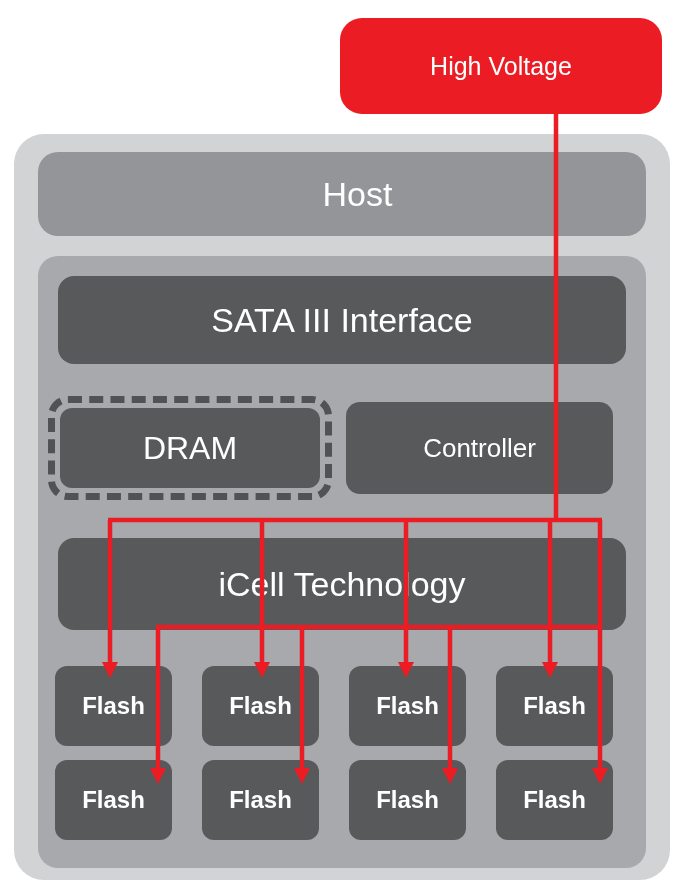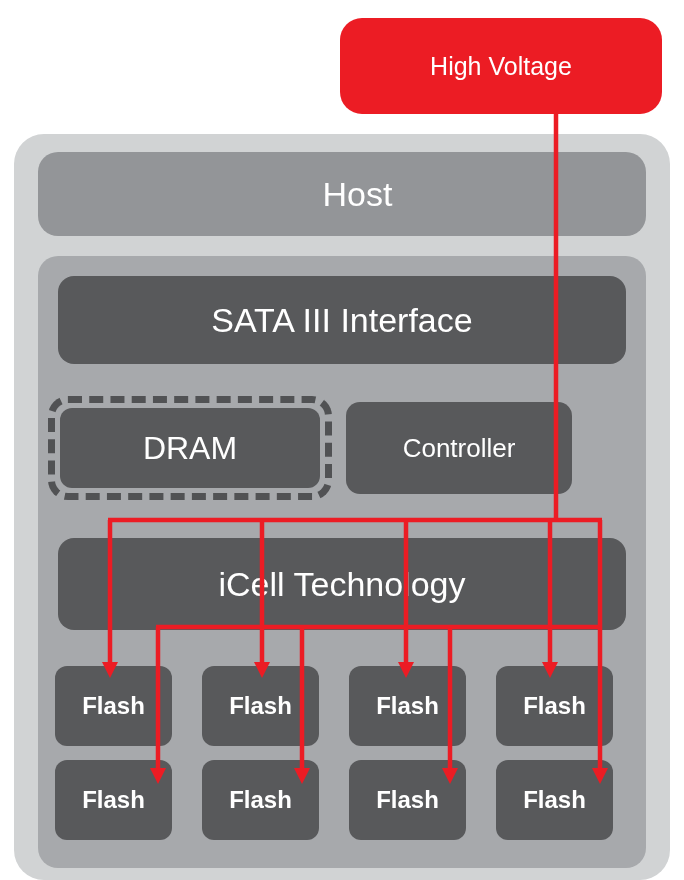--- a/index.html
+++ b/index.html
@@ -8,21 +8,21 @@
   .canvas { position: relative; width: 684px; height: 880px; background: #ffffff; overflow: hidden; margin-top: 8px; }
   .abs { position: absolute; display: flex; align-items: center; justify-content: center; color: #ffffff; }
 
   .hv-box      { left: 340px; top: 10px;  width: 322px; height: 96px;  background: #EC1C24; border-radius: 22px; font-size: 25px; }
   .outer-panel { left: 14px;  top: 126px; width: 656px; height: 746px; background: #D1D3D4; border-radius: 30px; }
   .host-bar    { left: 38px;  top: 144px; width: 608px; height: 84px;  background: #939598; border-radius: 20px; font-size: 34px; padding-left: 31px; }
   .inner-panel { left: 38px;  top: 248px; width: 608px; height: 612px; background: #A7A9AC; border-radius: 20px; }
   .sata-bar    { left: 58px;  top: 268px; width: 568px; height: 88px;  background: #58595B; border-radius: 16px; font-size: 34px; }
   .dram-chip   { left: 48px;  top: 388px; width: 284px; height: 104px; border: 7px dashed #515254; border-radius: 20px; padding: 5px; background: transparent; }
   .dram-inner  { width: 100%; height: 100%; background: #58595B; border-radius: 12px; display: flex; align-items: center; justify-content: center; color: #fff; font-size: 32px; }
-  .controller  { left: 346px; top: 394px; width: 226px; height: 92px;  background: #58595B; border-radius: 14px; font-size: 26px; }
+  .controller  { left: 346px; top: 394px; width: 267px; height: 92px;  background: #58595B; border-radius: 14px; font-size: 26px; }
   .icell-bar   { left: 58px;  top: 530px; width: 568px; height: 92px;  background: #58595B; border-radius: 16px; font-size: 34px; }
 
   .flash { width: 117px; height: 80px; background: #58595B; border-radius: 12px; font-size: 24px; font-weight: bold; }
   .fr1 { top: 658px; } .fr2 { top: 752px; }
   .fc1 { left: 55px; } .fc2 { left: 202px; } .fc3 { left: 349px; } .fc4 { left: 496px; }
 
   .arrows { position: absolute; left: 0; top: 0; width: 684px; height: 880px; pointer-events: none; }
   .red-line { stroke: #EC1C24; stroke-width: 4.5; fill: none; stroke-linecap: butt; }
   .red-head { fill: #EC1C24; stroke: none; }
 </style>

